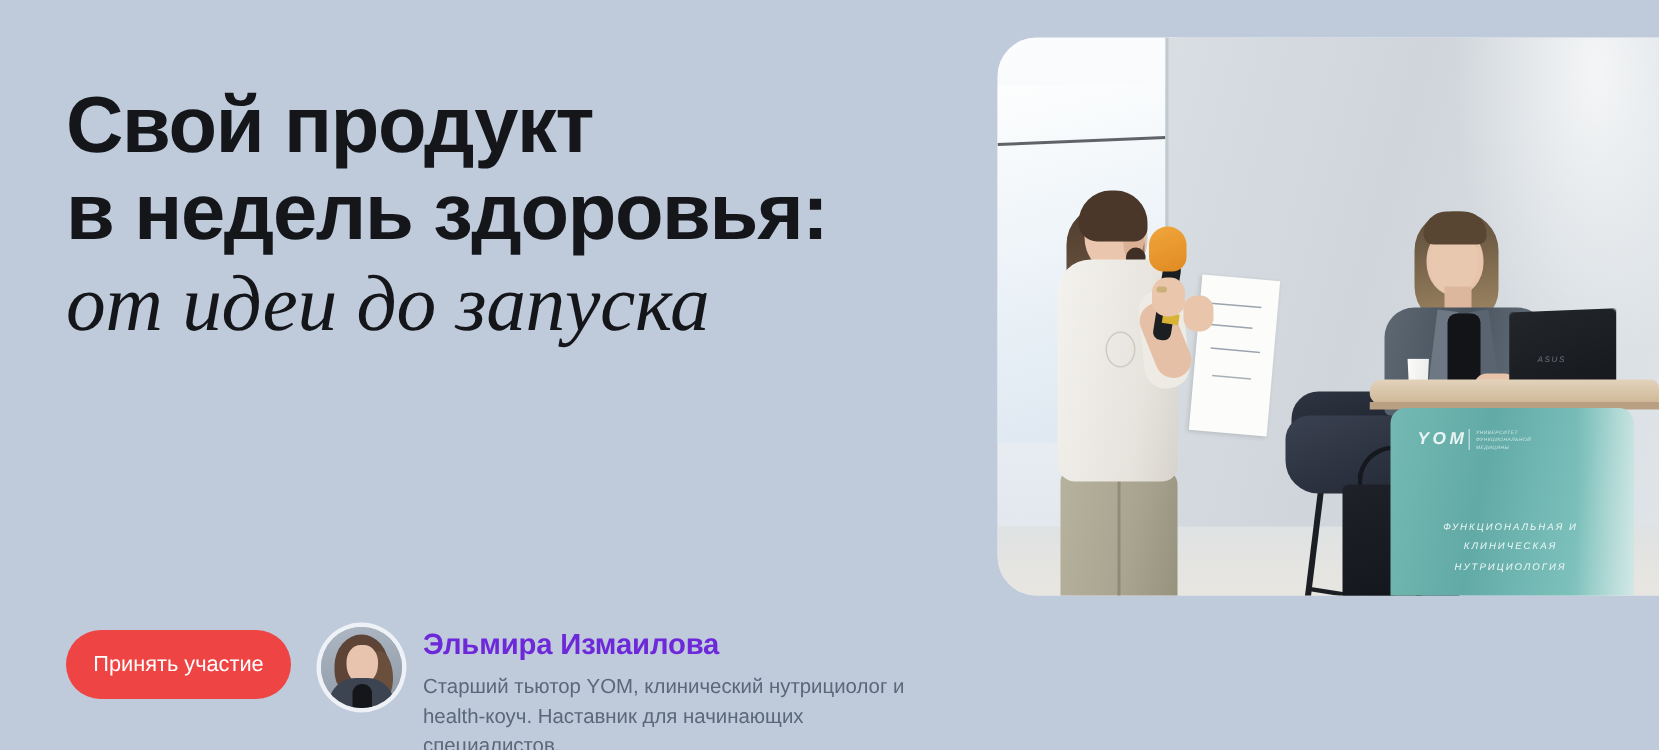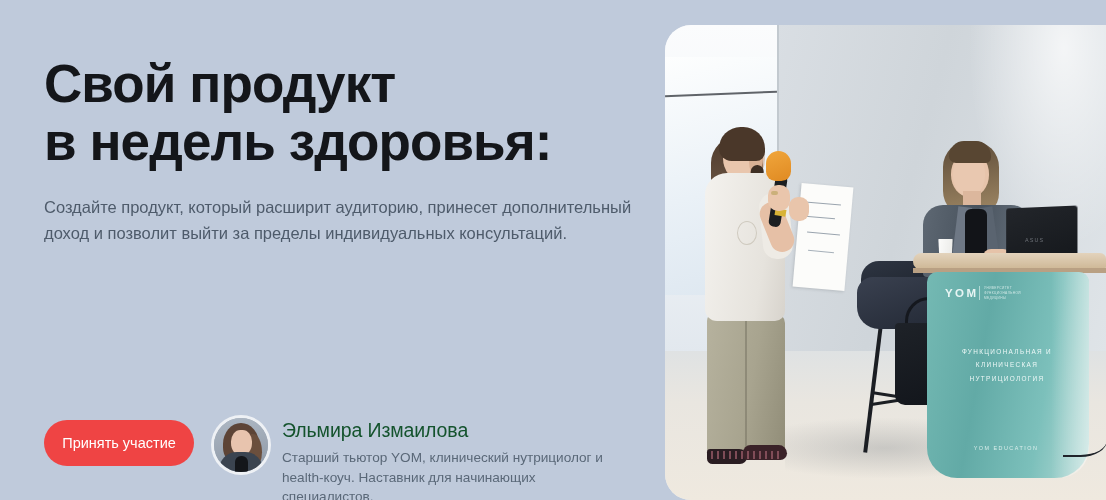--- a/index.html
+++ b/index.html
@@ -160,43 +160,44 @@
     position: absolute;
     left: 21px; bottom: 0;
     width: 13px; height: 16px;
     background: #14161a;
     border-radius: 6px 6px 0 0;
   }
 
   .instructor-text { padding-top: 1px; }
   .instructor-name {
     font-size: 19.5px;
-    font-weight: normal;
-    color: #14532d;
+    font-weight: bold;
+    color: #6d28d9;
     letter-spacing: -0.1px;
     white-space: nowrap;
   }
   .instructor-role {
     margin-top: 6px;
     width: 345px;
     font-size: 13.6px;
     line-height: 1.45;
     color: #5a6878;
   }
 
   
   .photo {
     position: absolute;
     left: 665px;
     top: 25px;
     width: 441px;
-    height: 475px;
+    height: 372px;
     border-radius: 26px 0 0 26px;
     overflow: hidden;
     background: #e9edf1;
+    font-style: italic;
   }
   .ph-layer { position: absolute; }
 
   
   .ph-wall-left {
     left: 0; top: 0; width: 120px; height: 328px;
     background: linear-gradient(180deg, #fbfcfd 0%, #eef2f6 60%, #e2e8ee 100%);
   }
   .ph-window {
     left: 0; top: 32px; width: 112px; height: 238px;
@@ -530,23 +531,23 @@
 <body>
 
 <div class="hero">
 
   <div class="left-col">
 
 
     <h1 class="headline">
       <span class="hl-line">Свой продукт</span>
       <span class="hl-line">в недель здоровья:</span>
+      <span class="hl-italic">от идеи до запуска</span>
     </h1>
 
-    <p class="lede">Создайте продукт, который расширит аудиторию, принесет дополнительный доход и позволит выйти за пределы индивидуальных консультаций.</p>
   </div>
 
   <div class="cta-row">
     <button class="cta-button">Принять участие</button>
 
     <div class="instructor">
       <div class="avatar" title="Эльмира Измаилова">
         <span class="av-bg"></span>
         <span class="av-hair"></span>
         <span class="av-hair-r"></span>

